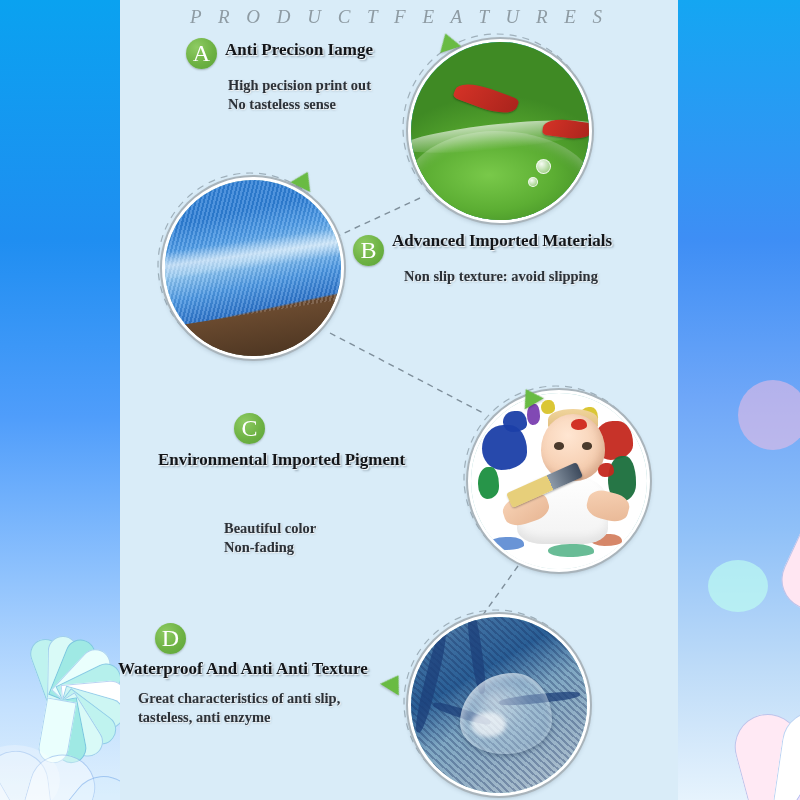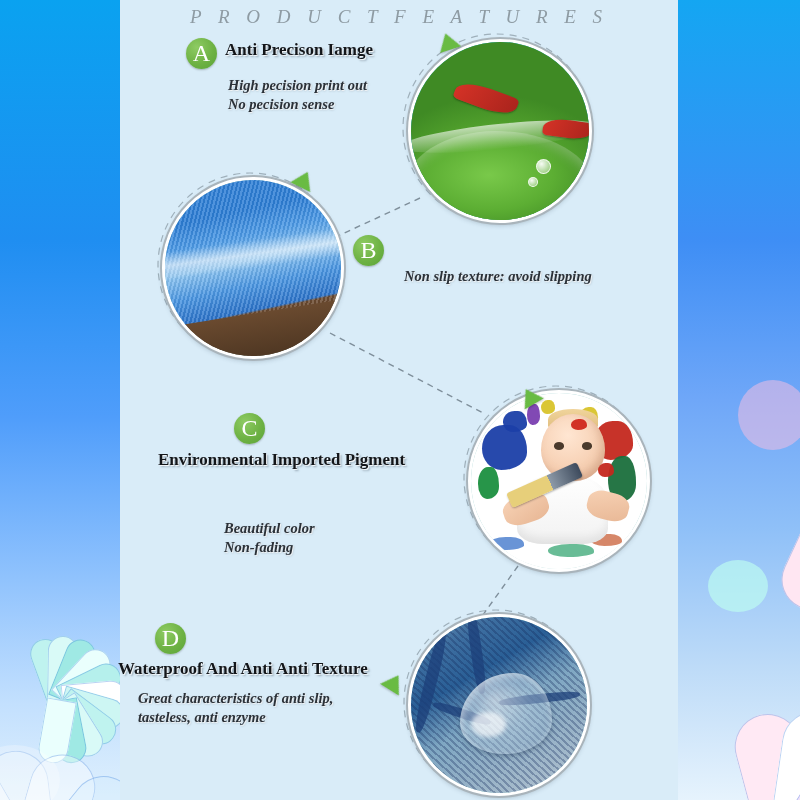--- a/index.html
+++ b/index.html
@@ -67,21 +67,21 @@
          background:radial-gradient(circle at 35% 30%, #8ecb63 0%, #6eb244 55%, #5aa337 100%);
          color:#fff;font-family:"Liberation Serif",serif;font-size:24px;
          line-height:31px;text-align:center;font-weight:400;
          box-shadow:0 1px 2px rgba(0,0,0,.25);}
 
   .heading{position:absolute;font-family:"Liberation Serif",serif;
            font-size:17px;font-weight:700;color:#13161a;white-space:nowrap;
            text-shadow:1px 1px 1px rgba(255,255,255,.95), 2px 2px 2px rgba(90,110,125,.55);}
 
   .body{position:absolute;font-family:"Liberation Serif",serif;
-        font-style:italic;font-weight:700;font-size:14.5px;color:#2b3138;
+        font-weight:700;font-size:14.5px;color:#2b3138;
         line-height:19px;white-space:nowrap;
         text-shadow:1px 1px 1px rgba(255,255,255,.9), 1px 1px 2px rgba(90,110,125,.5);}
   .body div{white-space:nowrap;}
 
   
   
   .photoA{background:
       radial-gradient(ellipse 70% 52% at 48% 82%, #6fbf3e 0%, #57a82f 55%, #3f8a24 100%),
       linear-gradient(170deg,#18b6c9 0%,#19a7c6 35%,#1e93bd 60%,#1a7fae 100%);}
   .photoA .wave{position:absolute;left:-6%;right:-6%;top:46%;height:14%;
@@ -308,24 +308,25 @@
       <div class="drop"></div>
       <div class="gloss"></div>
     </div>
   </div>
   <div class="tri" style="left:383px;top:674px;transform:rotate(32deg);"></div>
 
   <div class="badge" style="left:186px;top:38px;">A</div>
   <div class="heading" style="left:225px;top:40px;">Anti Precison Iamge</div>
   <div class="body" style="left:228px;top:76px;">
     <div>High pecision print out</div>
-    <div>No pecision sense</div>
+    <div>No tasteless sense</div>
   </div>
 
   <div class="badge" style="left:353px;top:235px;">B</div>
+  <div class="heading" style="left:392px;top:231px;">Advanced Imported Materials</div>
   <div class="body" style="left:404px;top:267px;">
     <div>Non slip texture: avoid slipping</div>
   </div>
 
   <div class="badge" style="left:234px;top:413px;">C</div>
   <div class="heading" style="left:158px;top:450px;">Environmental Imported Pigment</div>
   <div class="body" style="left:224px;top:487px;margin-top:32px;">
     <div>Beautiful color</div>
     <div>Non-fading</div>
   </div>

